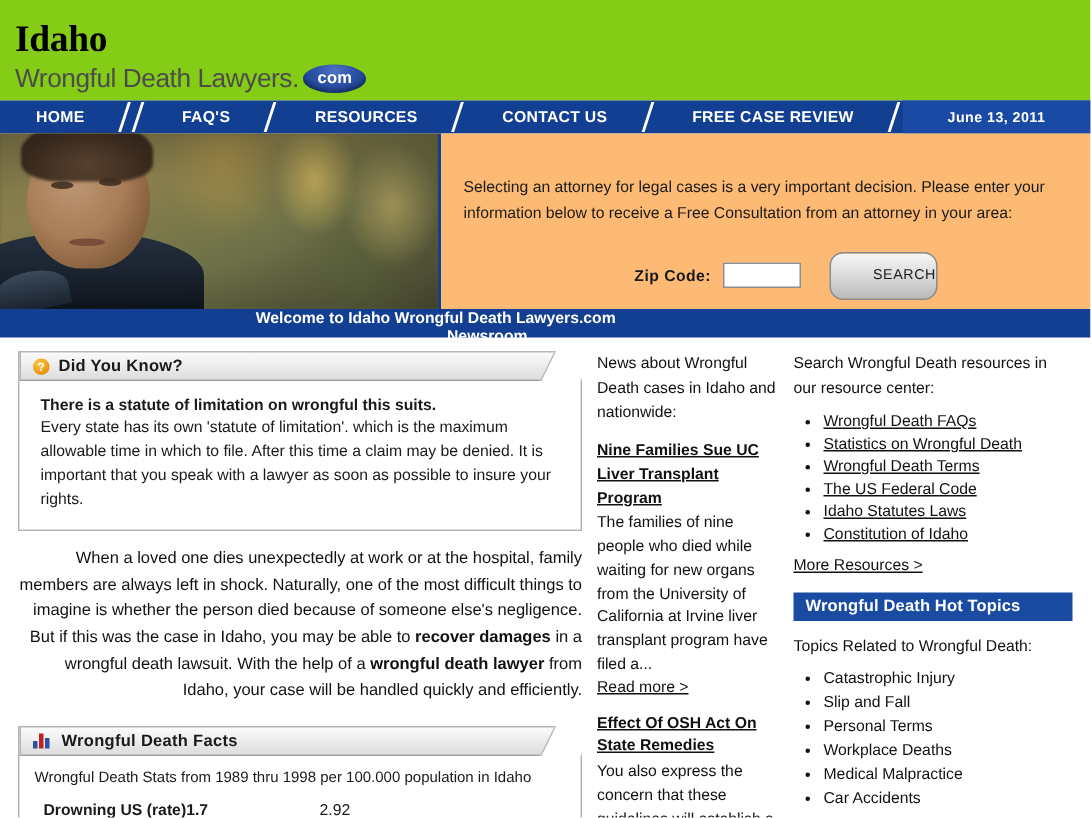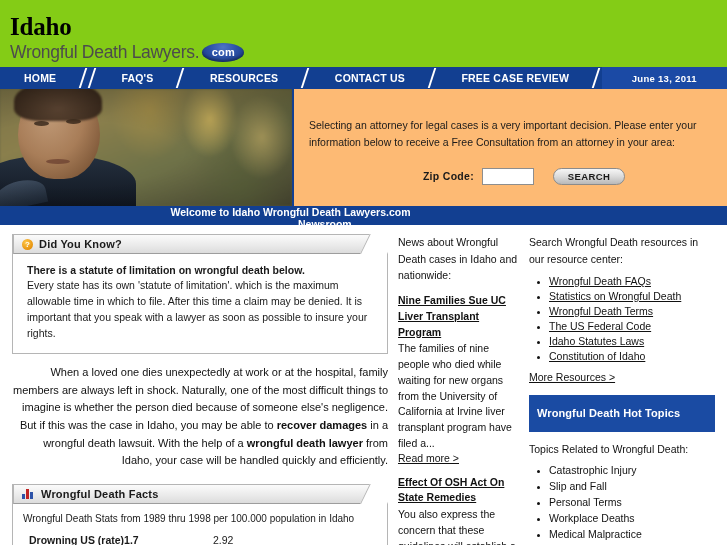--- a/index.html
+++ b/index.html
@@ -231,31 +231,32 @@
     height: 15px;
     border: 1px solid #8e8e8e;
     background: #ffffff;
     font-family: "Liberation Sans", sans-serif;
     font-size: 10px;
     padding: 0 2px;
   }
   .search-btn {
     margin-left: 19px;
     width: 72px;
-    height: 17px;
+    height: 32px;
     border-radius: 9px;
     border: 1px solid #8b8b8b;
     background: linear-gradient(180deg, #f6f6f6 0%, #dcdcdc 48%, #b9b9b9 100%);
     color: #1a1a1a;
     font-size: 9.5px;
-    font-weight: bold;
+    font-weight: normal;
     font-family: "Liberation Sans", sans-serif;
     letter-spacing: 0.4px;
     cursor: pointer;
     padding: 0;
+    text-align: right;
   }
 
   
   .sectionbar {
     height: 19px;
     background: #123f91;
     display: flex;
     align-items: center;
     color: #ffffff;
     font-size: 10.5px;
@@ -433,21 +434,21 @@
     text-decoration: underline;
     cursor: pointer;
     display: inline-block;
     margin-bottom: 12px;
   }
   .hot-head {
     background: #1a4ba3;
     color: #ffffff;
     font-size: 11px;
     font-weight: bold;
-    height: 37px;
+    height: 19px;
     display: flex;
     align-items: center;
     padding-left: 8px;
     letter-spacing: 0.1px;
     margin-bottom: 11px;
   }
   .hot-intro {
     font-size: 10.5px;
     color: #111111;
     margin-bottom: 9px;
@@ -525,21 +526,21 @@
 <div class="columns">
 
   <div class="col-main">
 
     <div class="fbox">
       <div class="fbox-head">
         <span class="q-icon">?</span>
         <span class="fbox-title">Did You Know?</span>
       </div>
       <div class="fbox-body">
-        <div class="dyk-lead">There is a statute of limitation on wrongful death below.</div>
+        <div class="dyk-lead">There is a statute of limitation on wrongful this suits.</div>
         <div class="dyk-body">Every state has its own 'statute of limitation'. which is the maximum allowable time in which to file. After this time a claim may be denied. It is important that you speak with a lawyer as soon as possible to insure your rights.</div>
       </div>
     </div>
 
     <p class="main-para"><span>When a loved one dies unexpectedly at work or at the hospital, family members are always left in shock. Naturally, one of the most difficult things to imagine is whether the person died because of someone else's negligence. But if this was the case in Idaho, you may be able to </span><b>recover damages</b><span> in a wrongful death lawsuit. With the help of a </span><b>wrongful death lawyer</b><span> from Idaho, your case will be handled quickly and efficiently.</span></p>
 
     <div class="fbox">
       <div class="fbox-head">
         <span class="chart-icon">
             <i></i>

